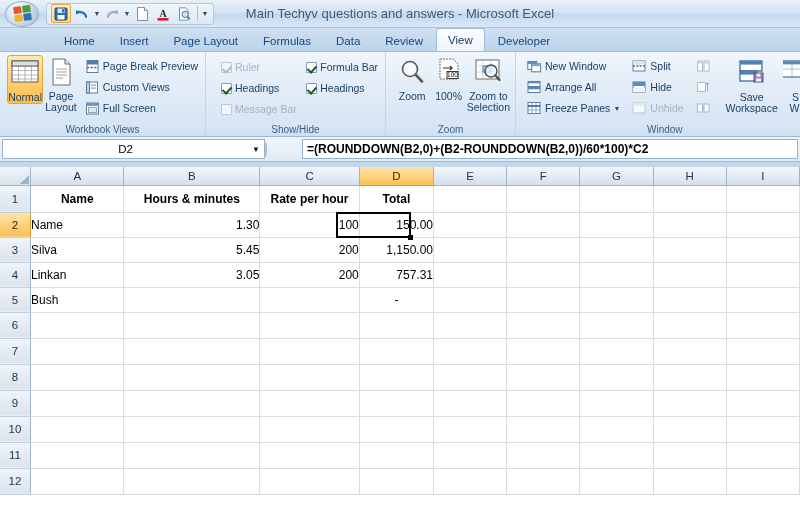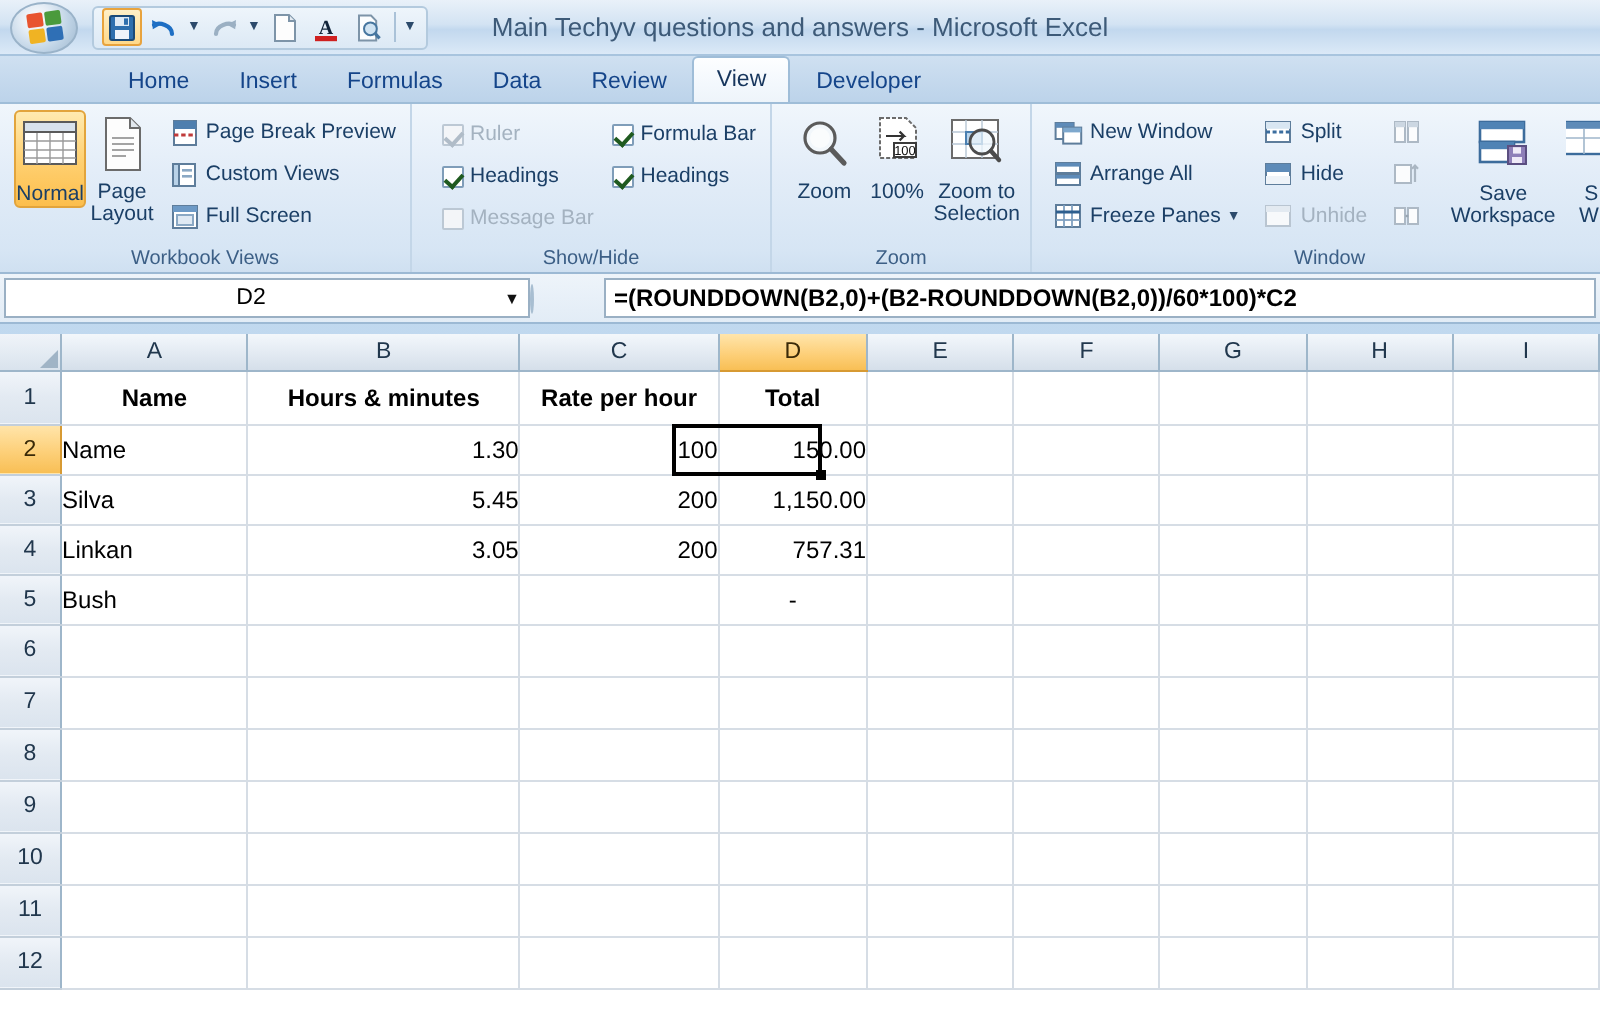--- a/index.html
+++ b/index.html
@@ -288,20 +288,21 @@
       <span class="qat-sep"></span>
       <span class="qat-arrow">▼</span>
     </div>
 
     <div class="win-title">Main Techyv questions and answers - Microsoft Excel</div>
   </div>
 
   <div class="tabstrip">
     <div class="tab">Home</div>
     <div class="tab">Insert</div>
+    <div class="tab">Page Layout</div>
     <div class="tab">Formulas</div>
     <div class="tab">Data</div>
     <div class="tab">Review</div>
     <div class="tab active">View</div>
     <div class="tab">Developer</div>
   </div>
 
   <div class="ribbon">
 
     <div class="rgroup" style="width:205px">

